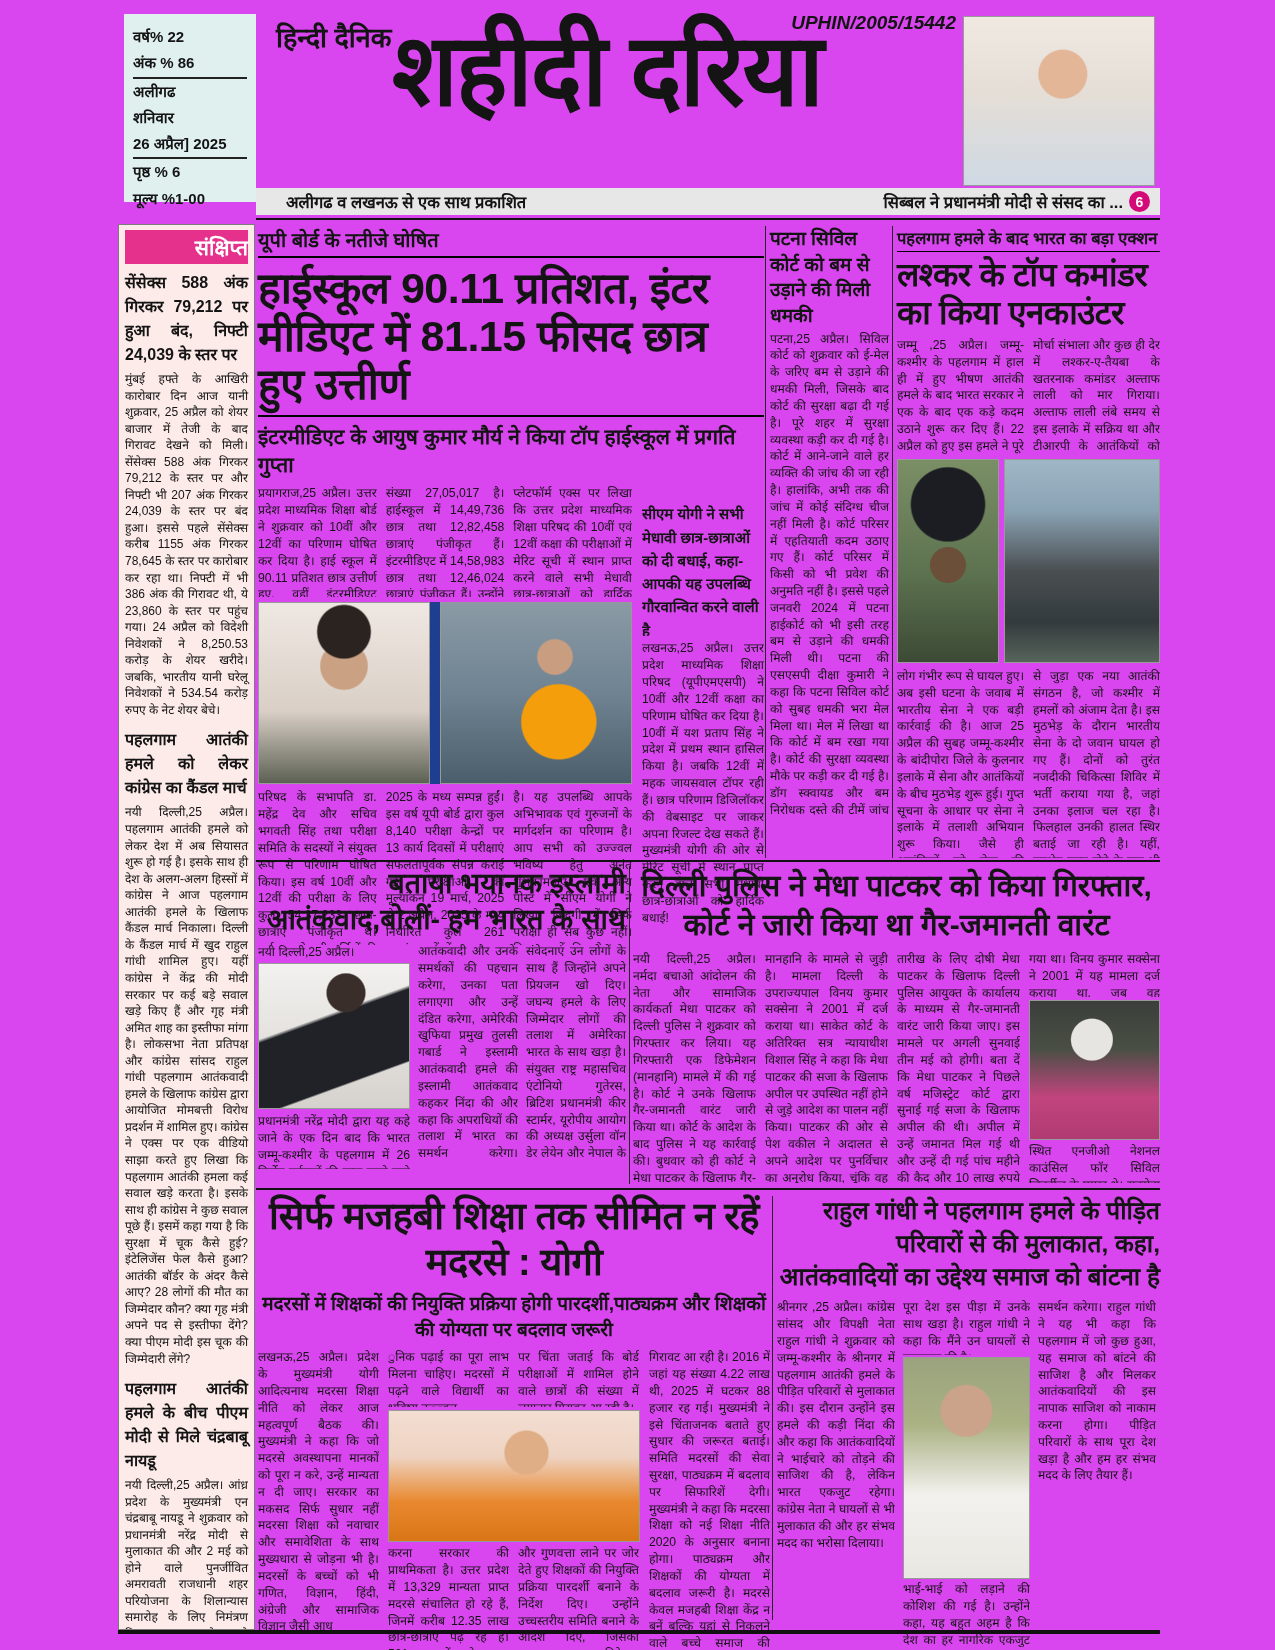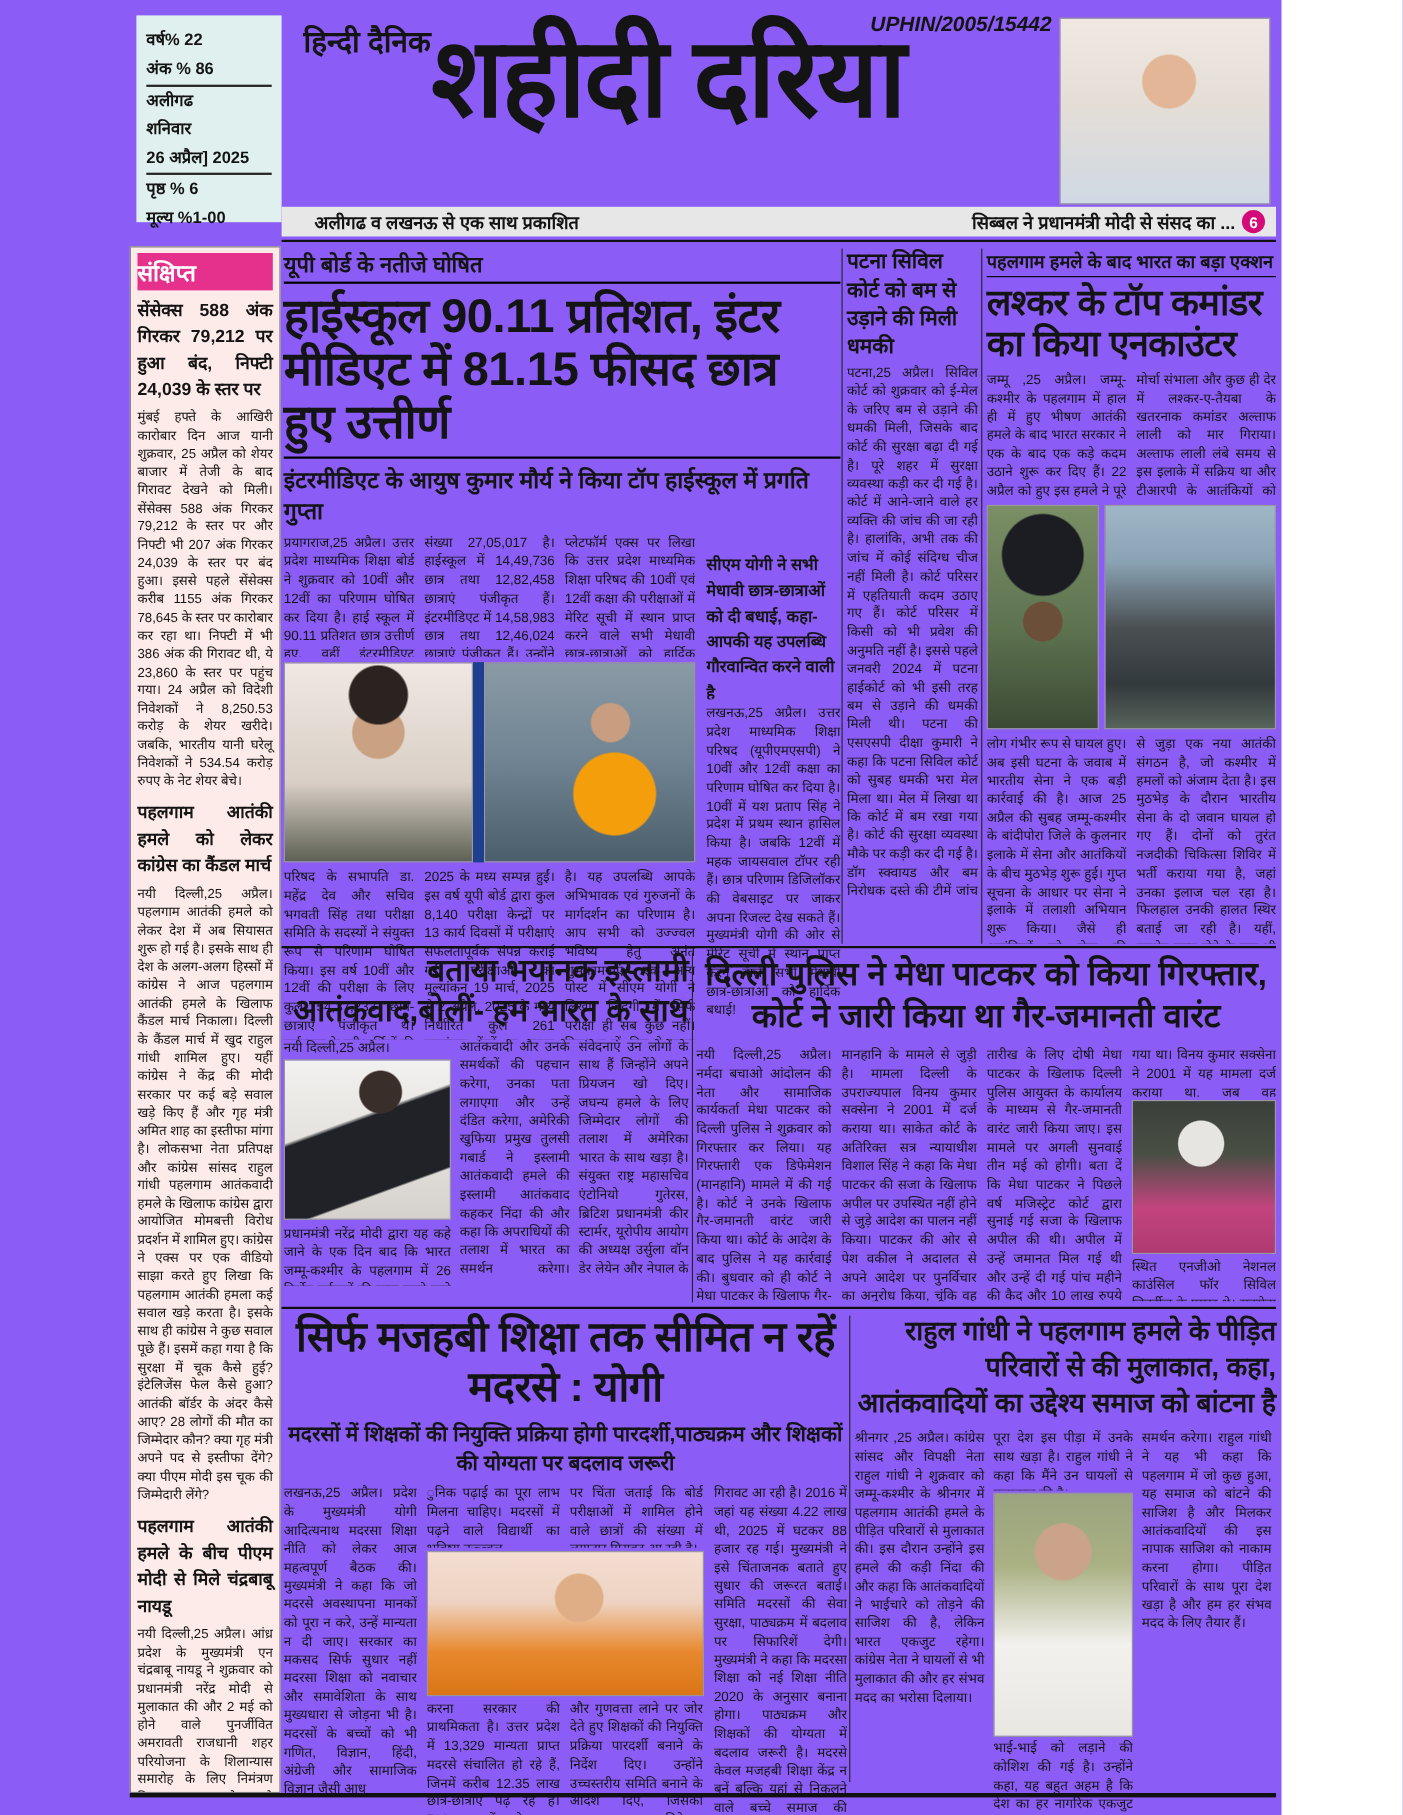--- a/index.html
+++ b/index.html
@@ -1,16 +1,16 @@
 <!DOCTYPE html>
 <html><head>
 <meta charset="utf-8">
 <style>
   html,body{margin:0;padding:0;background:#ffffff;}
-  #page{position:relative;width:1165px;height:1650px;background:#8b5cf6;color:#141414;
+  #page{position:relative;width:1275px;height:1650px;background:#d946ef;color:#141414;
         font-family:"Liberation Sans","DejaVu Sans",sans-serif;overflow:hidden;}
   
   .infobox{position:absolute;left:124px;top:14px;width:132px;height:188px;background:#dff0ee;
            box-sizing:border-box;padding:10px 9px;font-weight:bold;font-size:15px;line-height:1.75;}
   .inf{white-space:nowrap;}
   .inf.sep{border-bottom:2px solid #222;}
   .daily{position:absolute;left:276px;top:18px;font-size:27px;font-weight:800;}
   .title{position:absolute;left:256px;top:22px;width:702px;text-align:center;font-size:97px;
          font-weight:900;letter-spacing:-2px;line-height:1.0;transform:scaleY(1.04);}
   .regno{position:absolute;left:610px;top:12px;width:346px;text-align:right;font-style:italic;
@@ -20,21 +20,21 @@
          padding:0 10px 0 30px;font-size:16.5px;font-weight:800;}
   .strip-right{display:flex;align-items:center;gap:6px;}
   .badge{display:inline-flex;width:21px;height:21px;border-radius:50%;background:#d40a78;color:#fff;
          align-items:center;justify-content:center;font-size:14px;font-weight:bold;}
   
   .bar{position:absolute;background:#111;}
   .vline{position:absolute;width:0;border-left:1.5px solid #222;}
   
   #sidebar{position:absolute;left:118px;top:224px;width:137px;height:1406px;background:#fcebe9;
            border:1px solid #7c7c7c;box-sizing:border-box;padding:5px 6px;overflow:hidden;}
-  .sb-head{background:#e5308c;color:#fff;text-align:left;font-size:21px;font-weight:800;
+  .sb-head{background:#e5308c;color:#fff;text-align:right;font-size:21px;font-weight:800;
            padding:3px 0;margin-bottom:7px;}
   .sb-hl{font-size:16px;line-height:1.5;font-weight:800;text-align:justify;}
   .sb-body{font-size:12px;line-height:1.38;text-align:justify;margin:4px 0 10px;}
   
   .col{font-size:12.2px;line-height:1.38;text-align:justify;overflow:hidden;}
   .photo{border:1px solid #999;box-sizing:border-box;}
   
   #lead{position:absolute;left:258px;top:226px;width:506px;}
   #lead .kicker{font-size:20px;font-weight:800;border-bottom:2px solid #000;padding-bottom:3px;margin-bottom:6px;}
   #lead .hl{font-size:43px;line-height:1.12;font-weight:800;letter-spacing:-0.5px;}

